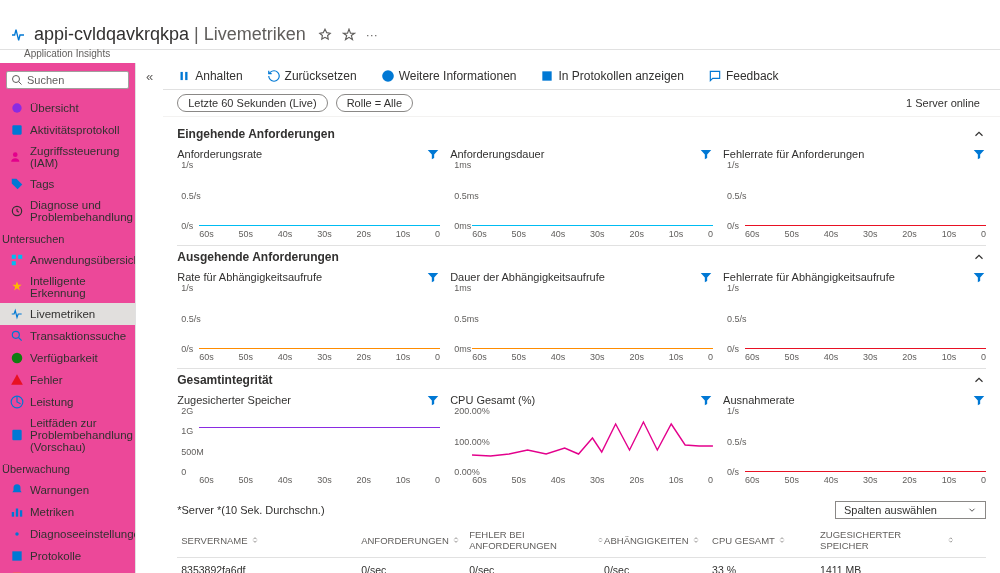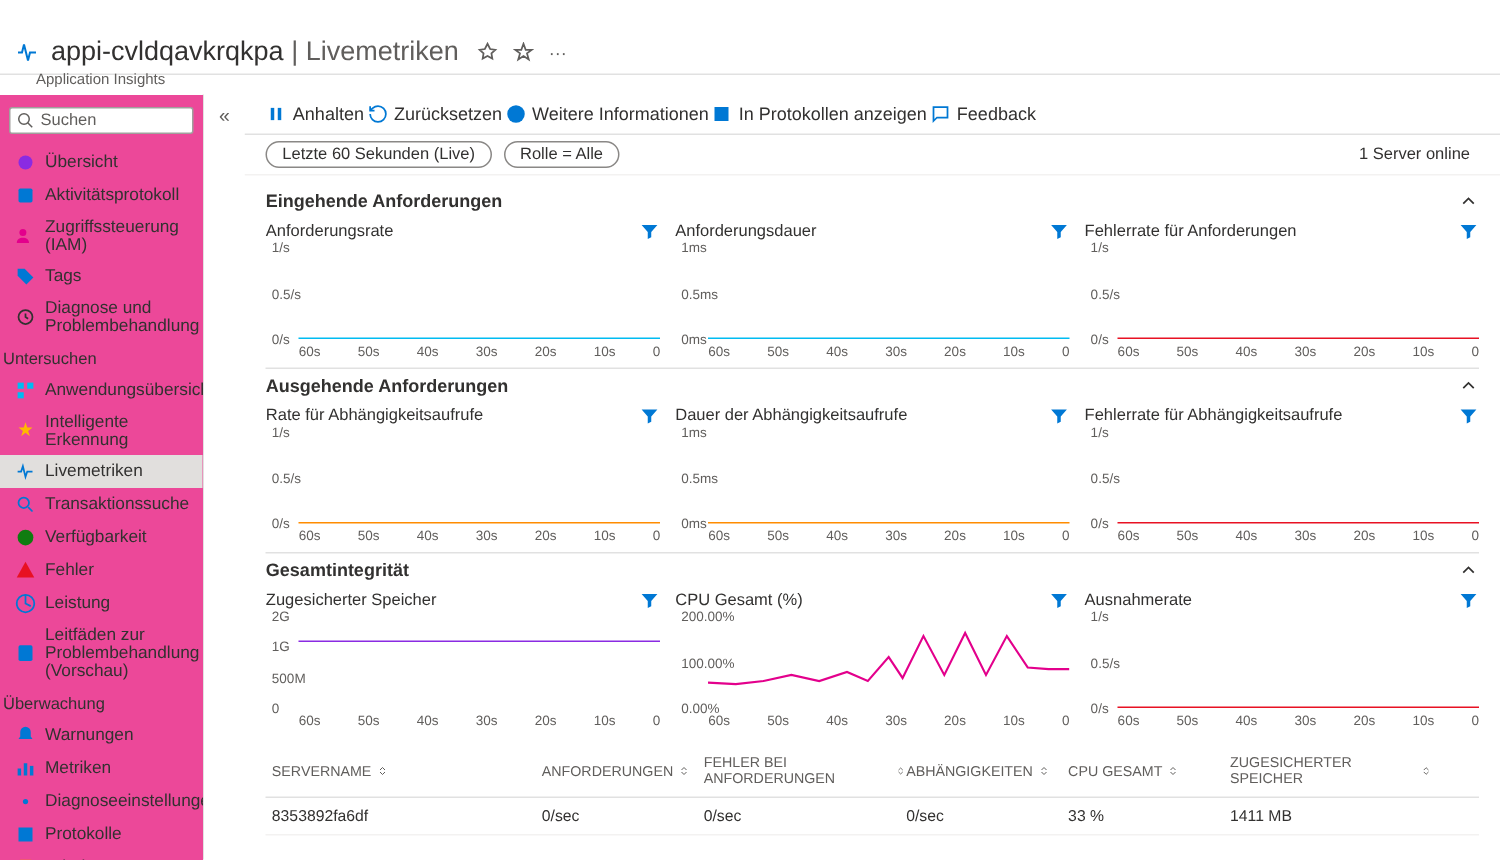--- a/index.html
+++ b/index.html
@@ -23,21 +23,21 @@
 
 .nav-section { font-size: 11px; font-weight: 400; padding: 6px 2px 4px; color: #323130; }
 .nav-item { display: flex; align-items: center; padding: 4px 10px; font-size: 11.5px; color: #323130; cursor: pointer; gap: 6px; }
 .nav-item.active { background: #e1dfdd; }
 .nav-item svg { width: 14px; height: 14px; flex-shrink: 0; }
 
 .collapse-btn { padding: 6px 10px; color: #605e5c; cursor: pointer; font-size: 13px; }
 
 .main { flex: 1; display: flex; flex-direction: column; overflow: hidden; }
 
-.toolbar { display: flex; align-items: center; padding: 6px 14px; border-bottom: 1px solid #e1e1e1; gap: 2px; }
+.toolbar { display: flex; align-items: center; padding: 6px 14px; border-bottom: 1px solid #e1e1e1; gap: 24px; }
 .tb-item { display: flex; align-items: center; gap: 4px; font-size: 12px; color: #323130; cursor: pointer; }
 .tb-item svg { width: 14px; height: 14px; }
 
 .filters { display: flex; align-items: center; padding: 4px 14px; gap: 8px; border-bottom: 1px solid #f3f2f1; }
 .pill { border: 1px solid #8a8886; border-radius: 12px; padding: 2px 10px; font-size: 11px; cursor: pointer; text-align: right; }
 .server-count { margin-left: auto; font-size: 11px; color: #323130; padding-right: 6px; }
 
 .content { flex: 1; overflow-y: auto; padding: 4px 14px 10px; }
 .content::-webkit-scrollbar { width: 6px; }
 .content::-webkit-scrollbar-thumb { background: #c8c8c8; }
@@ -503,20 +503,29 @@
               <span>50s</span>
               <span>40s</span>
               <span>30s</span>
               <span>20s</span>
               <span>10s</span>
               <span>0</span>
             </div>
           </div>
         </div>
         <div class="table-section">
+  <div class="table-header">
+    <span class="table-title">*Server *(10 Sek. Durchschn.)</span>
+    <div class="col-select">
+      <span>Spalten auswählen</span>
+      <svg width="10" height="10" viewBox="0 0 24 24" fill="none" stroke="currentColor" stroke-width="2">
+                <path d="M6 9l6 6 6-6"></path>
+              </svg>
+    </div>
+  </div>
   <div class="grid">
     <div class="grid-head">
       <div class="th">
                 <span>SERVERNAME</span>
                 <svg class="sort-icon" viewBox="0 0 24 24" fill="none" stroke="currentColor" stroke-width="2">
                   <path d="M7 10l5-5 5 5M7 14l5 5 5-5"></path>
                 </svg>
               </div>
               <div class="th">
                 <span>ANFORDERUNGEN</span>

